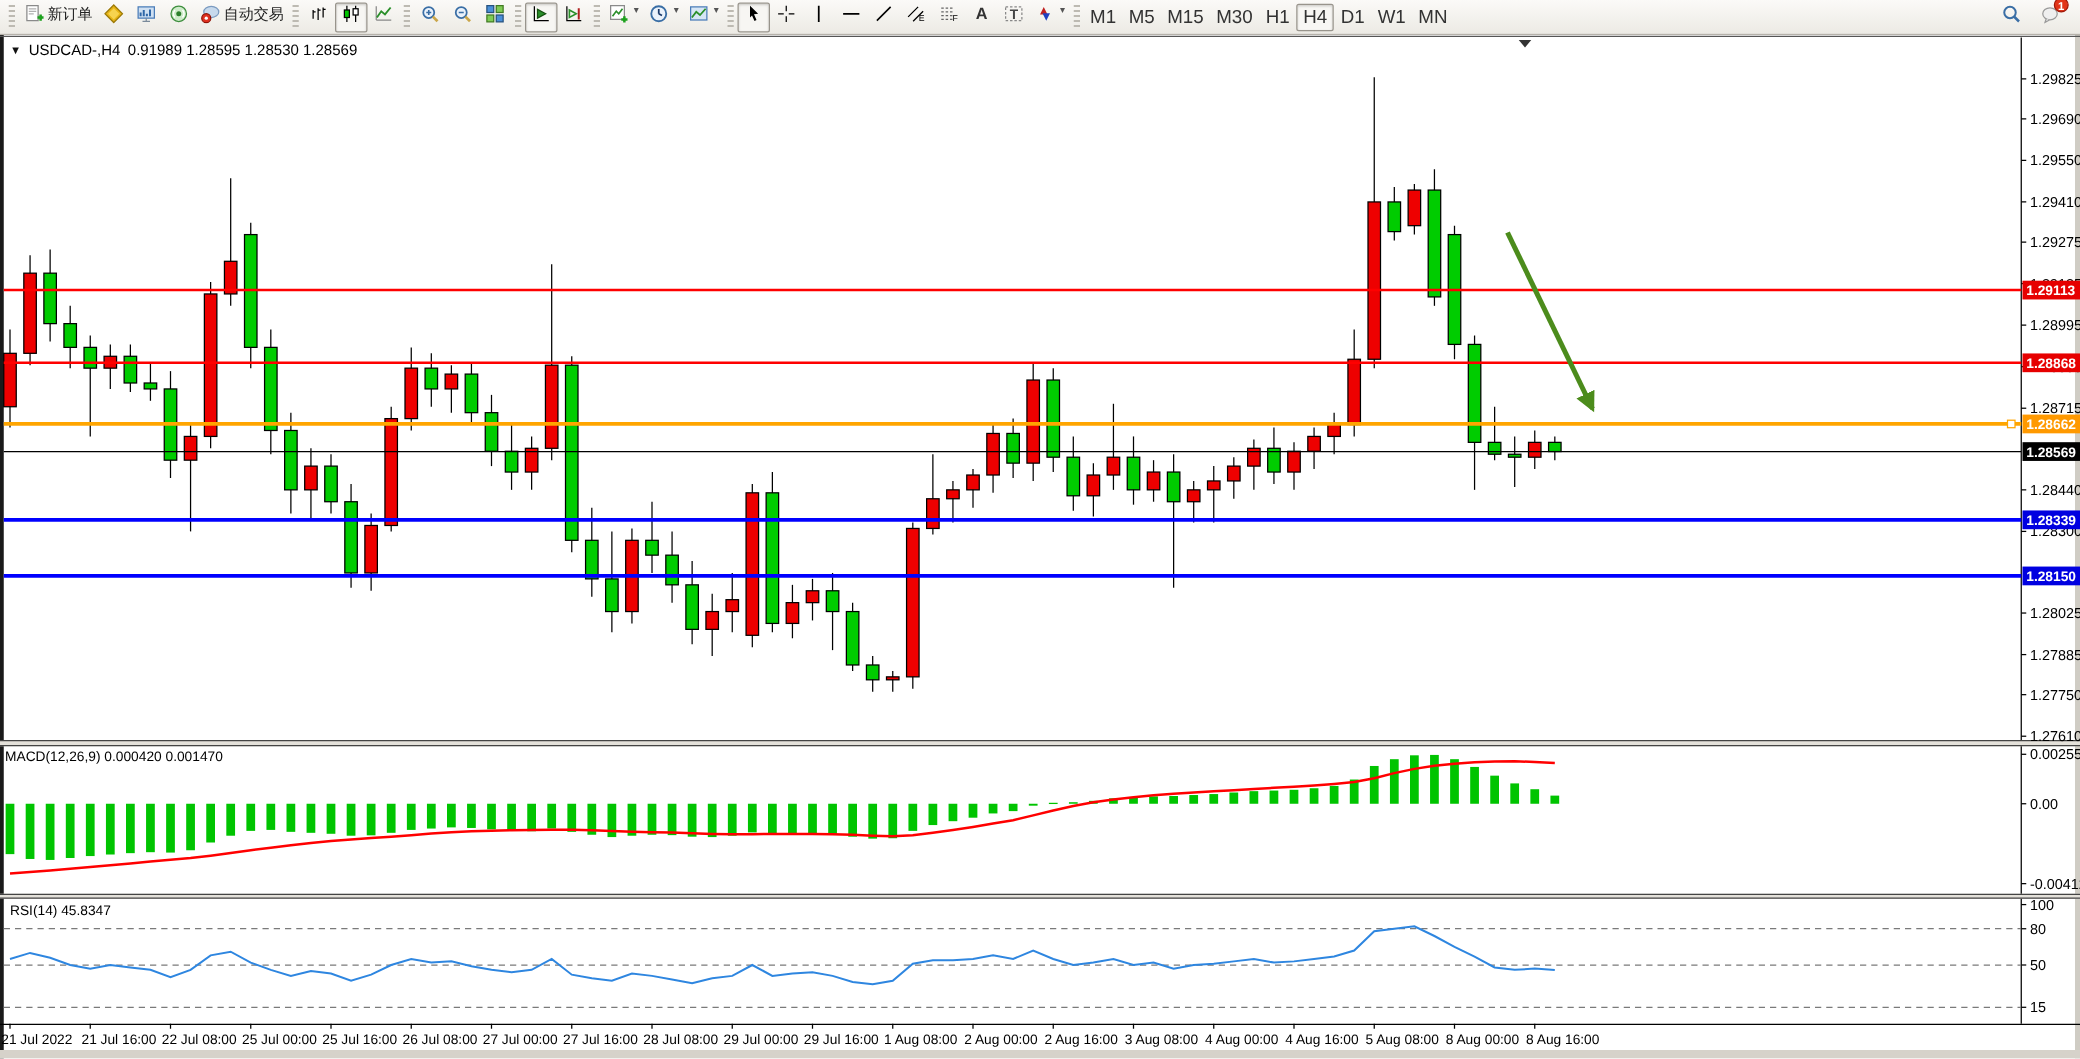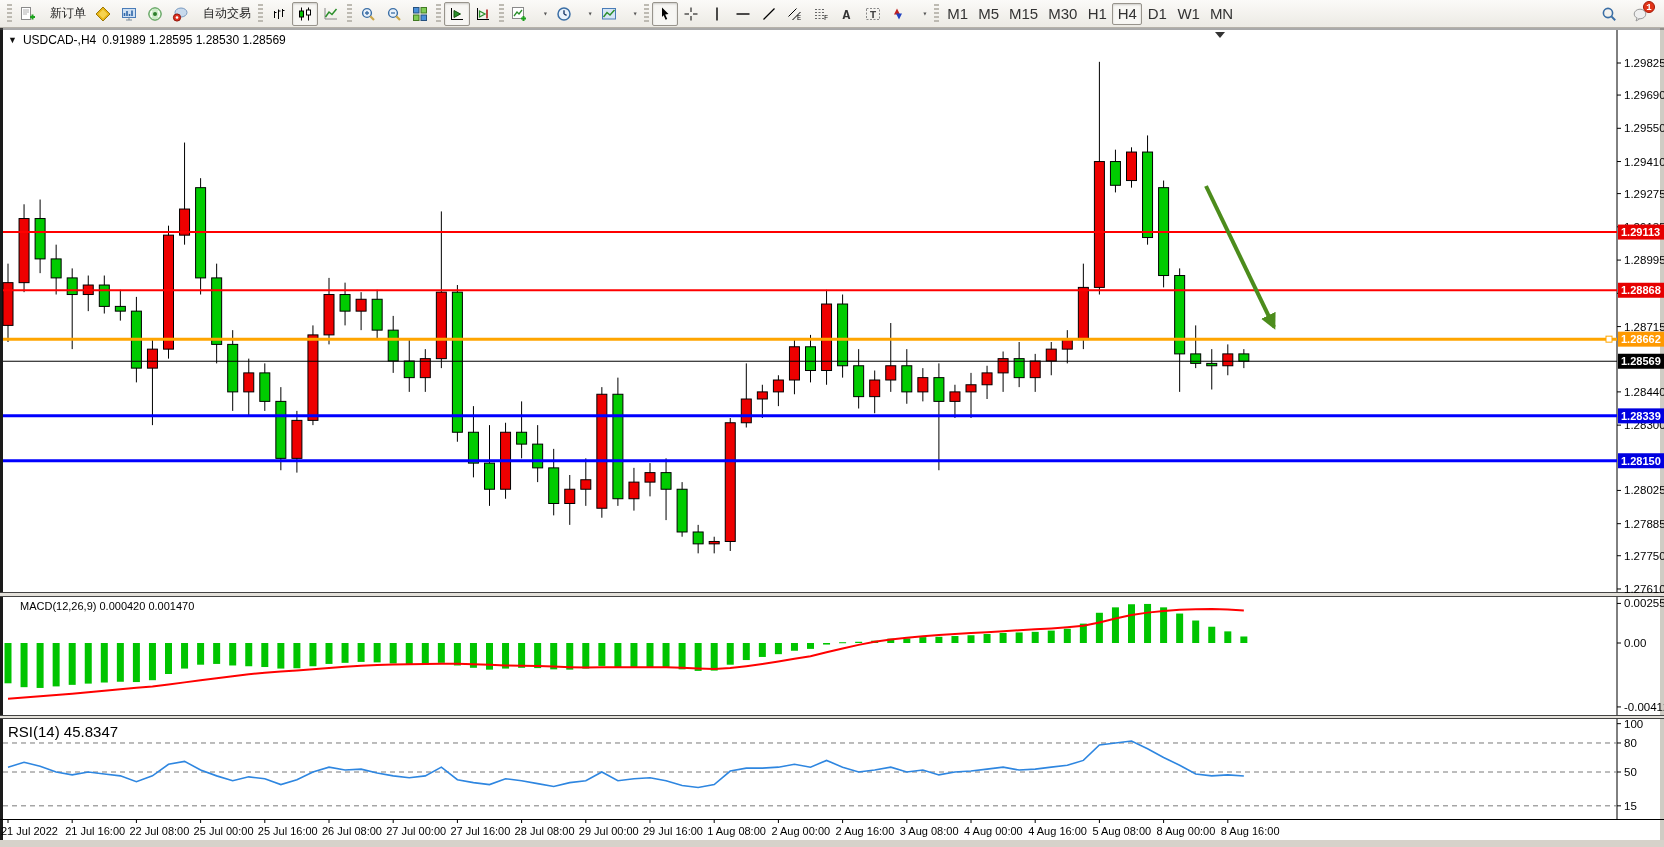--- a/index.html
+++ b/index.html
@@ -6,38 +6,38 @@
   *{box-sizing:border-box;}
   body{font-family:"Liberation Sans","DejaVu Sans",sans-serif;}
   #screen{position:relative;width:1664px;height:847px;background:#fff;overflow:hidden;}
   
   #toolbar{position:absolute;left:0;top:0;width:1664px;height:28px;
     background:linear-gradient(#fbfaf8,#eceae4);border-bottom:1px solid #b6b2aa;
     display:flex;align-items:center;padding:0 4px;z-index:5;}
   .tb-handle{width:5px;height:20px;margin:0 3px;
     background-image:repeating-linear-gradient(#bdbab2 0 2px,transparent 2px 4px);
     background-size:2px 100%;background-repeat:repeat-x;background-position:1px 0;}
-  .tb-btn{height:24px;min-width:26px;padding:0 3px;display:flex;align-items:center;justify-content:center;
-    gap:15px;border:1px solid transparent;border-radius:2px;color:#222;font-size:12px;cursor:default;font-family:Liberation Mono, monospace;}
+  .tb-btn{height:24px;min-width:26px;padding:0 3px;display:flex;justify-content:center;
+    gap:3px;border:1px solid transparent;border-radius:2px;color:#222;font-size:12px;cursor:default;}
   .tb-btn.active{border:1px solid #98948c;background:#f7f6f3;box-shadow:inset 0 1px 2px rgba(0,0,0,.18);}
   .tb-btn .lbl{white-space:nowrap;}
   .tb-btn .dd{font-size:8px;color:#555;margin-left:1px;}
   .tb-btn svg{display:block;}
   .tf-btn{height:22px;min-width:30px;padding:0 4px;display:flex;align-items:center;justify-content:center;
     font-size:15px;color:#333;border:1px solid transparent;border-radius:2px;}
   .tf-btn.active{border:1px solid #98948c;background:#f8f7f4;box-shadow:inset 0 1px 2px rgba(0,0,0,.18);}
   .tb-right{margin-left:auto;display:flex;align-items:center;gap:6px;padding-right:6px;}
   
   #chart-area{position:absolute;left:0;top:28px;width:1664px;height:819px;}
   #chart-svg{position:absolute;left:0;top:0;}
   .overlay{position:absolute;color:#000;font-size:12px;white-space:nowrap;z-index:3;}
   #chart-title{left:8px;top:5px;display:flex;gap:6px;align-items:center;}
   #chart-title .tri{font-size:9px;color:#111;}
-  #macd-label{left:20px;top:572px;font-size:11px;}
-  #rsi-label{left:8px;top:695px;font-size:15px;}
+  #macd-label{left:4px;top:572px;font-size:11px;}
+  #rsi-label{left:8px;top:695px;font-size:11px;}
 </style>
 </head>
 <body>
 
 <div id="screen">
   <div id="toolbar">
       <div class="tb-handle"></div>
       <div class="tb-btn">
         <span>
           <svg width="16" height="16" viewBox="0 0 16 16">

